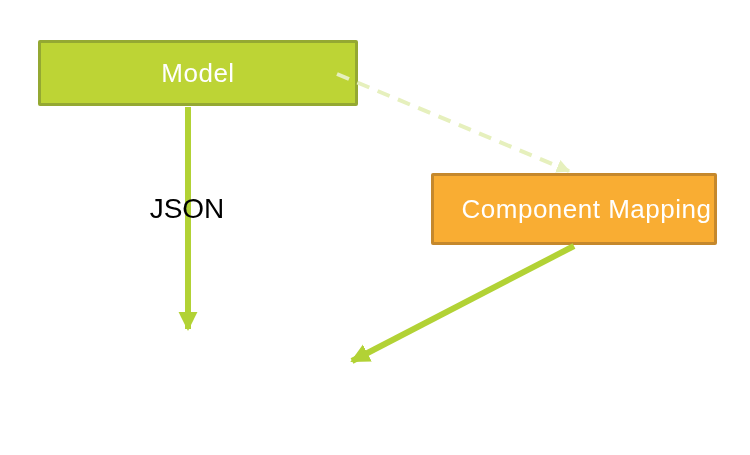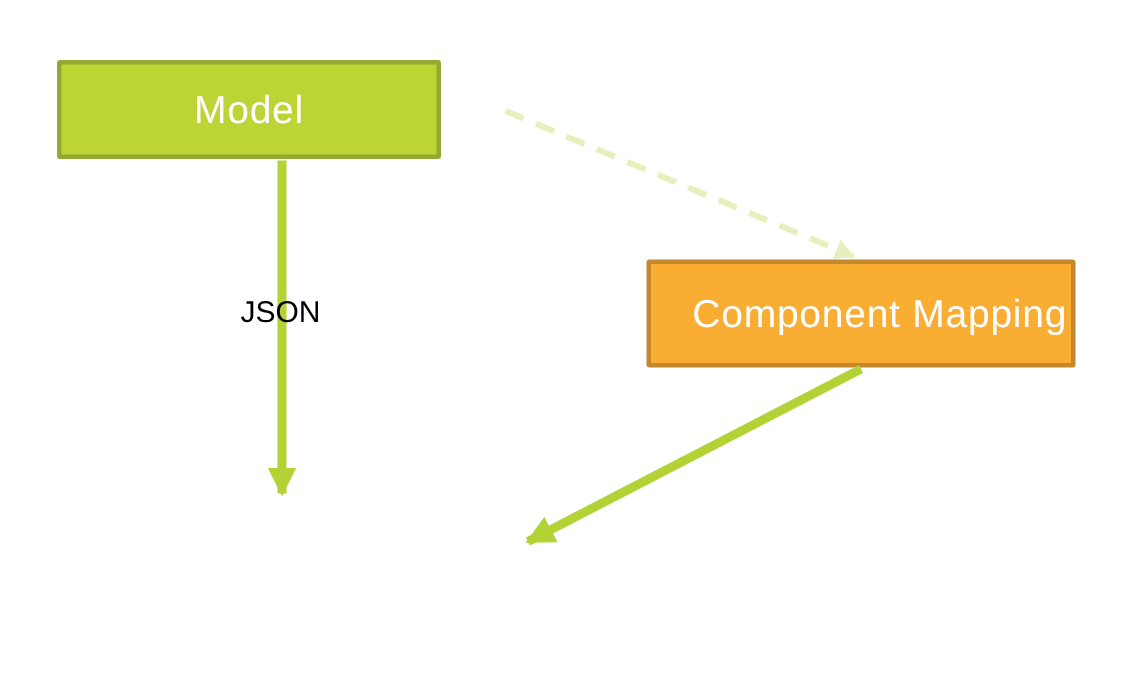--- a/index.html
+++ b/index.html
@@ -34,21 +34,21 @@
     white-space: nowrap;
   }
   .node.green {
     background: var(--green-fill, #bdd435);
     border-color: var(--green-border, #94a832);
   }
   .node.orange {
     background: var(--orange-fill, #f9ad33);
     border-color: var(--orange-border, #c5882c);
   }
-  #node-model            { left: 38px;  top: 40px;  width: 256px; height: 66px; }
+  #node-model            { left: 38px;  top: 40px;  width: 320px; height: 66px; }
   #node-component-mapping{ left: 431px; top: 173px; width: 286px; height: 72px; padding-left: 25px; }
   #node-container        { left: 29px;  top: 329px; width: 318px; height: 74px; }
 
   .connectors {
     position: absolute;
     left: 0; top: 0;
     width: 750px;
     height: 455px;
     pointer-events: none;
     z-index: 5;
@@ -65,21 +65,21 @@
     fill: none;
   }
   .ah-green { fill: var(--arrow-green, #b2d235); }
   .ah-pale  { fill: var(--arrow-pale, #e6f0bd); }
 
   .edge-label {
     position: absolute;
     left: 187px;
     top: 209px;
     transform: translate(-50%, -50%);
-    font-size: 20px;
+    font-size: 28px;
     font-weight: 400;
     color: var(--edge-label-text, #000000);
     z-index: 10;
     white-space: nowrap;
   }
 </style>
 </head>
 <body>
 
 <div class="stage">

